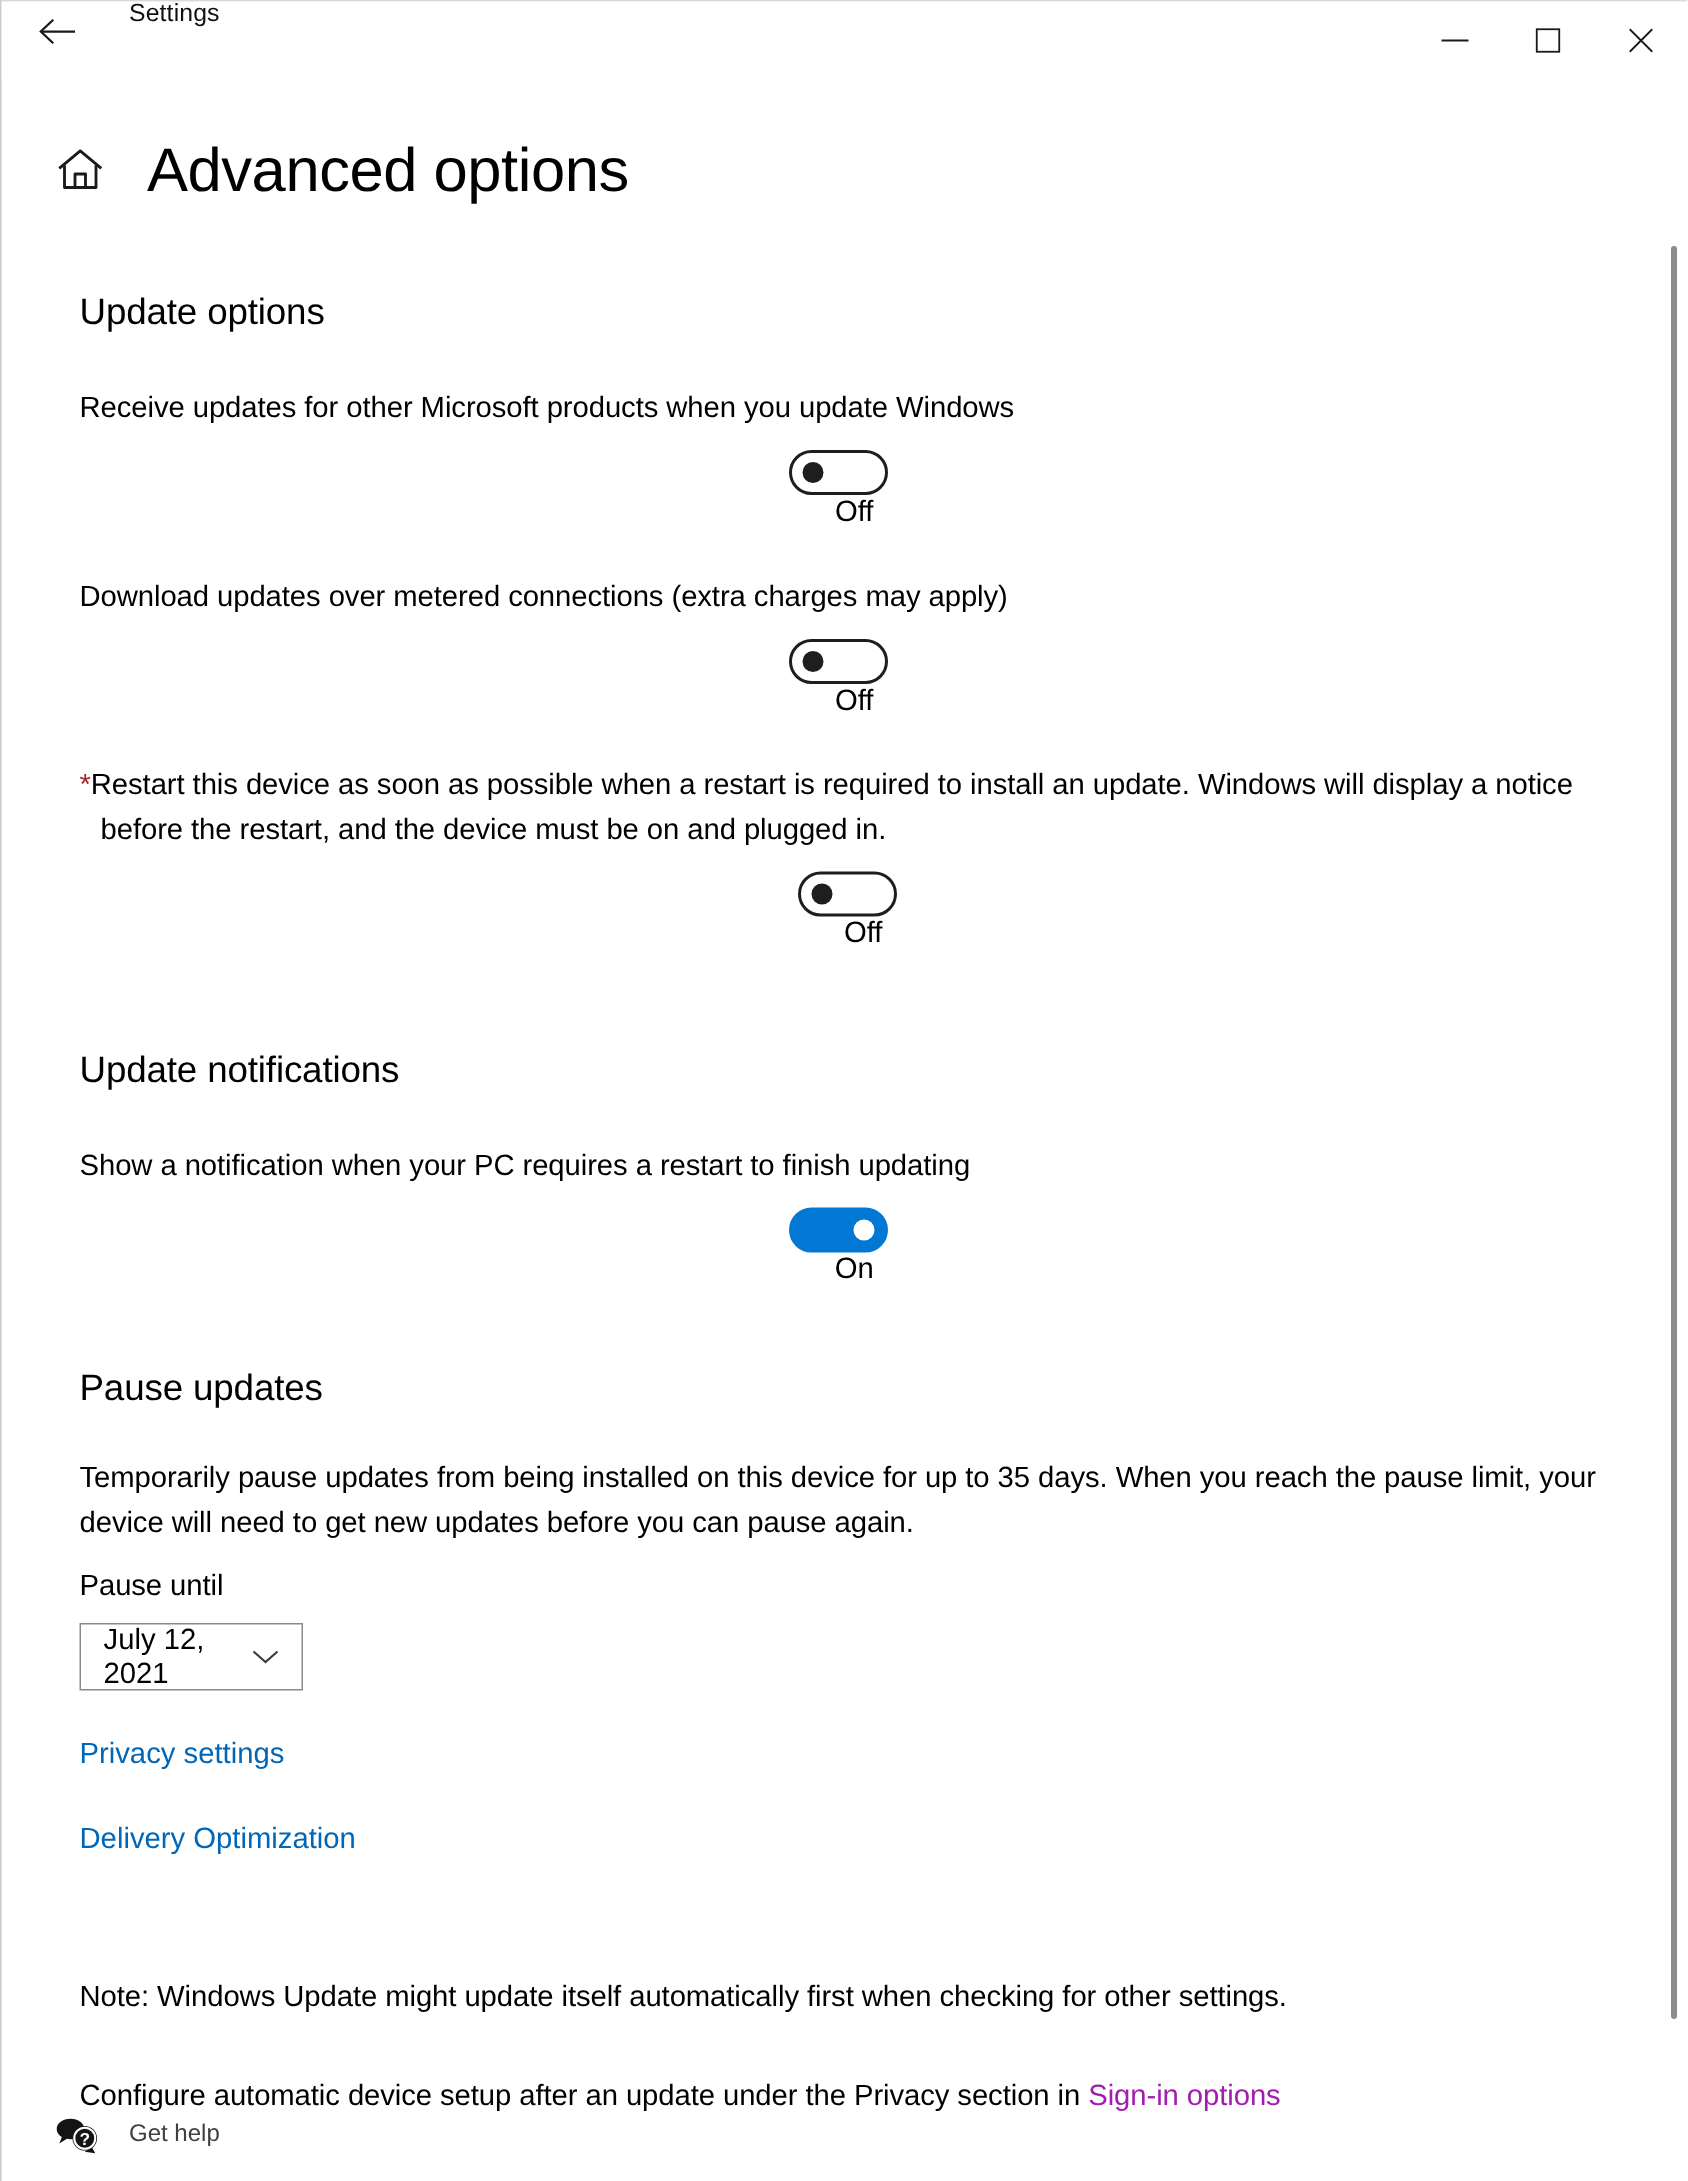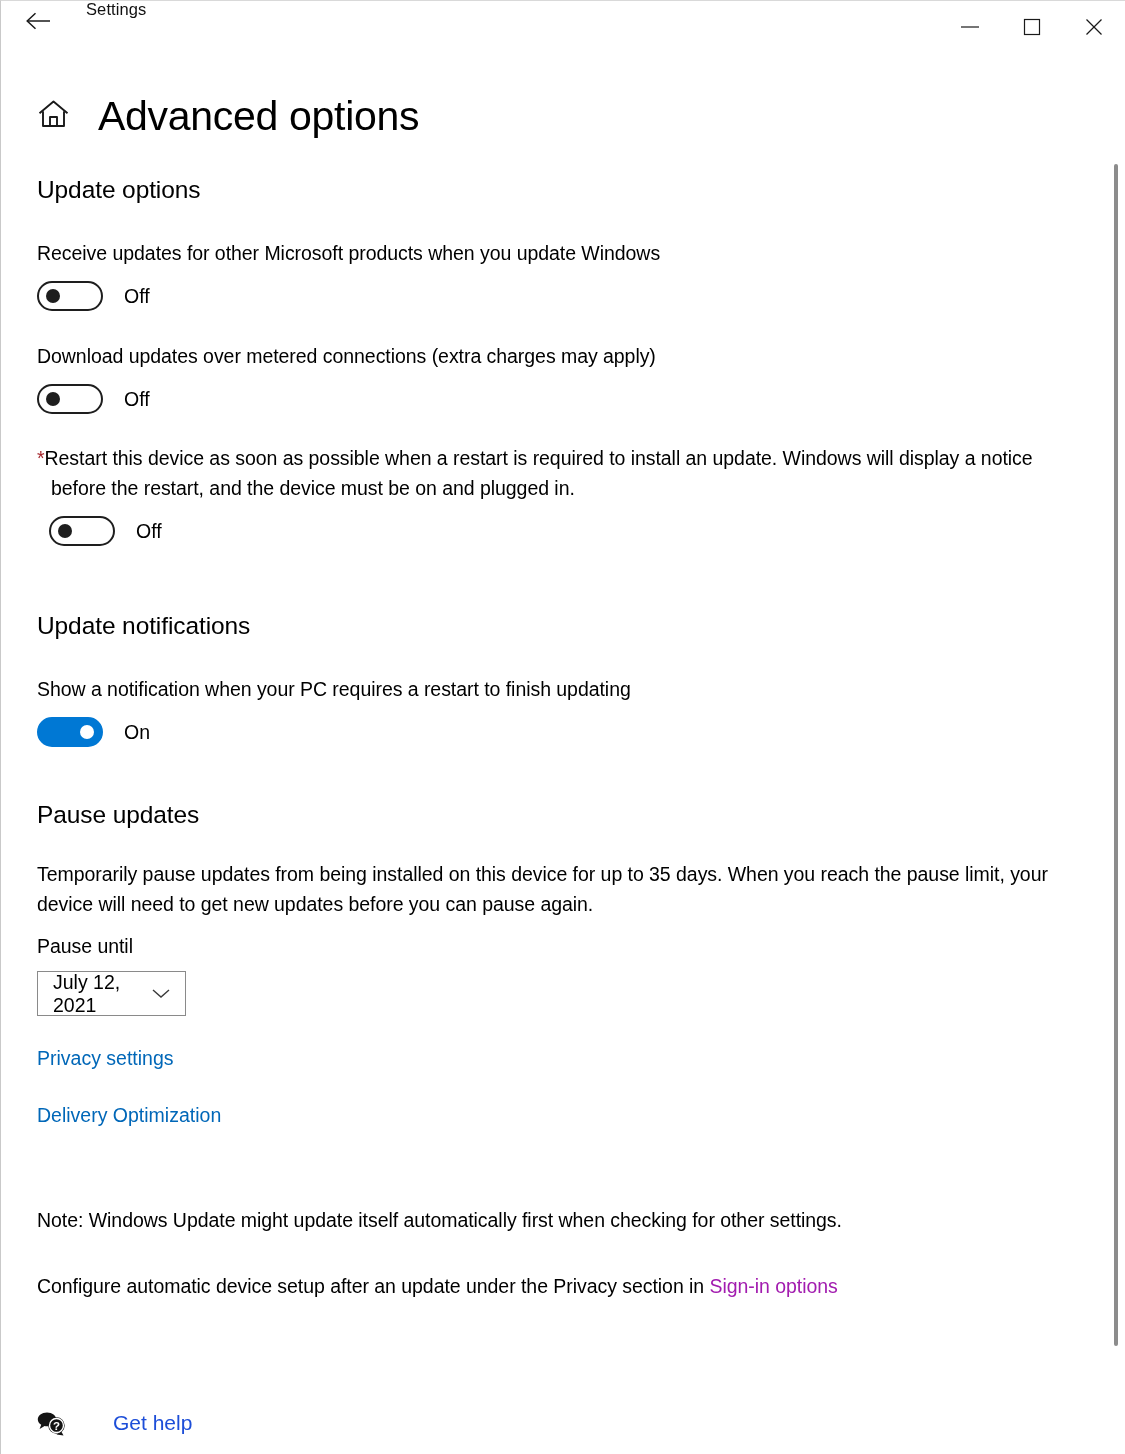--- a/index.html
+++ b/index.html
@@ -54,40 +54,41 @@
   .win-btn {
     width: 62px;
     display: flex; align-items: center; justify-content: center;
     border: none; background: transparent; cursor: pointer;
   }
   .win-btn svg { display: block; }
 
   
   .page-header {
     display: flex;
+    align-items: center;
     padding-left: 34px;
-    margin-top: 44px;
+    margin-top: 33px;
     height: 56px;
   }
   .home-icon { width: 36px; height: 36px; display: flex; align-items: center; justify-content: center; cursor: pointer; }
   .page-title {
     margin-left: 27px;
     font-size: 41px;
     font-weight: 400;
     line-height: 1;
     letter-spacing: -0.3px;
     color: #000;
   }
 
   
   .content {
     position: relative;
-    padding-left: 36px;
+    padding-left: 52px;
     padding-right: 60px;
-    margin-top: 24px;
+    margin-top: 54px;
   }
 
   .section-head {
     font-size: 24.5px;
     font-weight: 400;
     letter-spacing: -0.1px;
     color: #000;
   }
 
   .body-text {
@@ -101,20 +102,21 @@
 
   .hang {
     padding-left: 14px;
     text-indent: -14px;
   }
 
   
   .toggle-row {
     display: flex;
     align-items: center;
+    flex-direction: column;
   }
   .switch {
     position: relative;
     width: 66px;
     height: 30px;
     border-radius: 15px;
     border: 2.4px solid #1e1e1e;
     background: #ffffff;
     cursor: pointer;
     flex: 0 0 auto;
@@ -172,23 +174,23 @@
   .gethelp {
     position: absolute;
     left: 34px;
     bottom: 16px;
     display: flex;
     align-items: center;
     cursor: pointer;
   }
   .gethelp-icon { width: 34px; height: 30px; display: flex; align-items: center; justify-content: center; }
   .gethelp-label {
-    margin-left: 44px;
-    font-size: 21px;
-    color: #1d4ed8;
+    margin-left: 17px;
+    font-size: 16px;
+    color: #404040;
   }
 
   
   .scrollbar {
     position: absolute;
     top: 140px;
     right: 4px;
     width: 10px;
     bottom: 96px;
     background: transparent;

